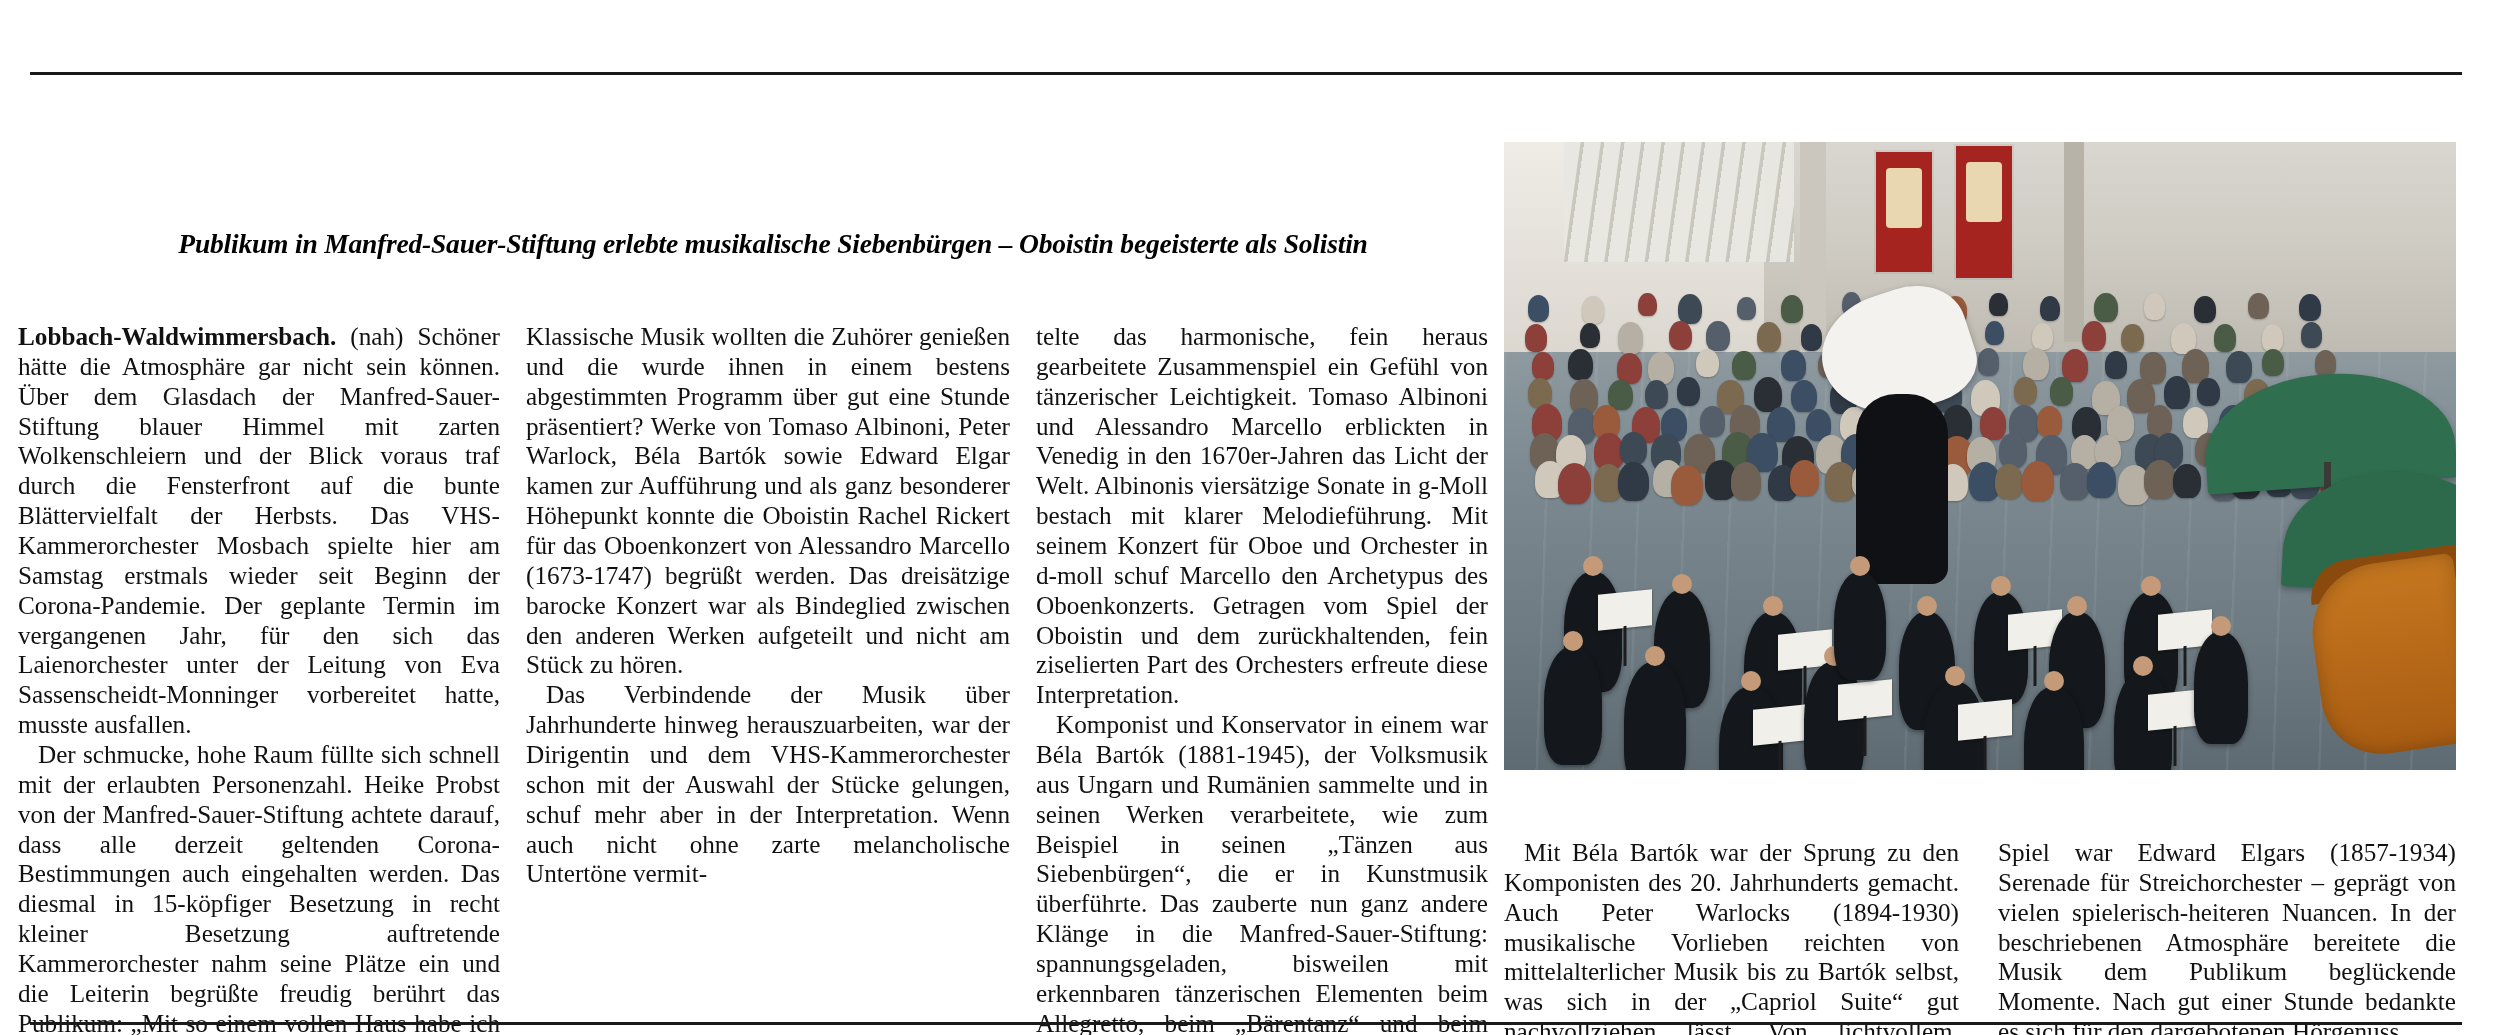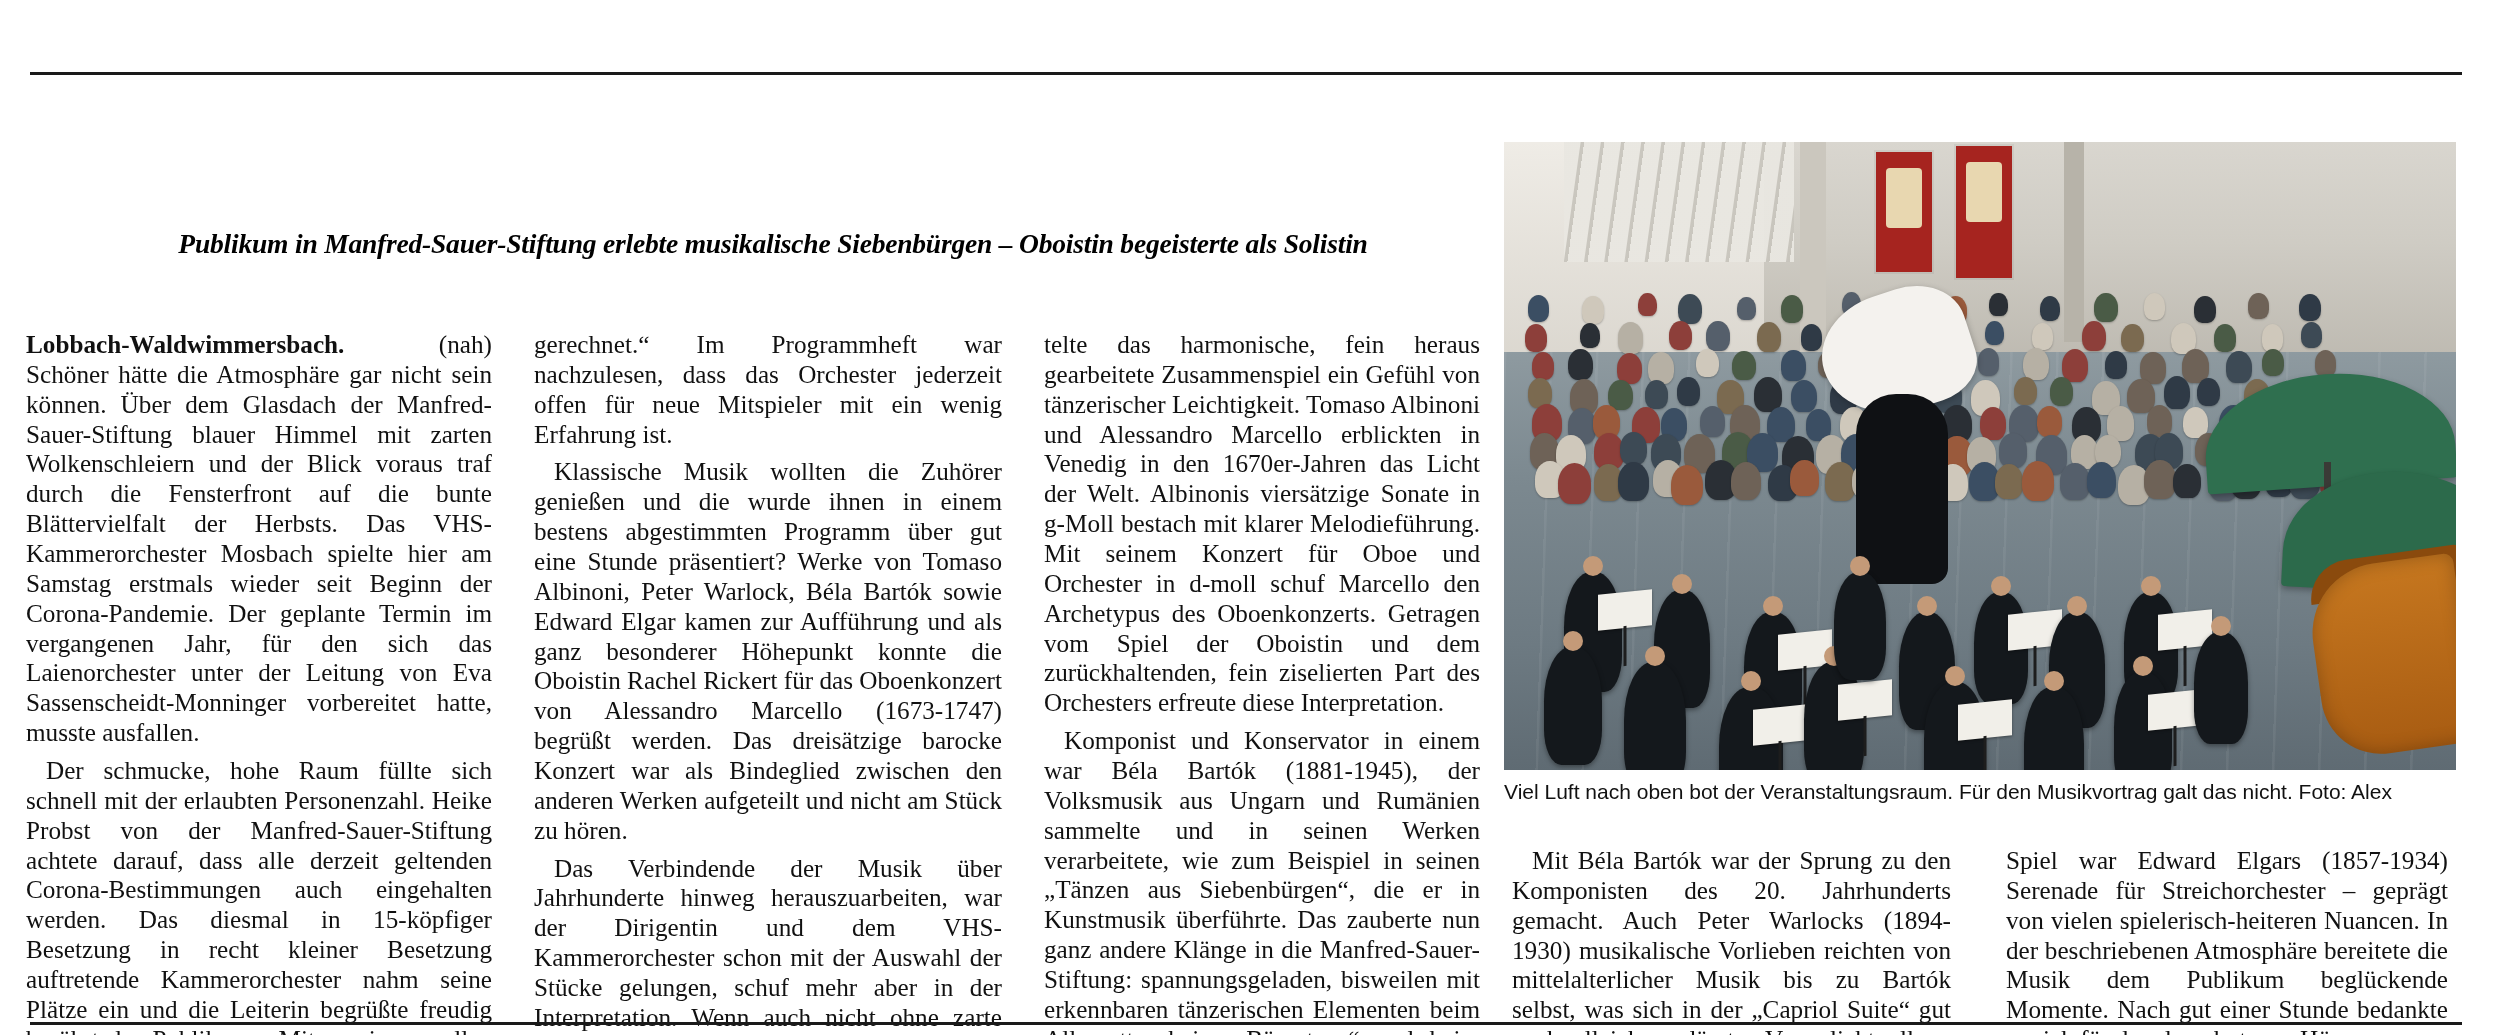--- a/index.html
+++ b/index.html
@@ -243,21 +243,21 @@
     font-family: "Liberation Serif", serif;
     font-size: 25.2px;
     line-height: 1.185;
     text-align: justify;
     text-justify: inter-word;
     color: #111;
     hyphens: auto;
     -webkit-hyphens: auto;
   }
   .col p {
-    margin: 8px;
+    margin: 0;
   }
   .col p + p {
     text-indent: 20px;
   }
   .col .lead {
     font-weight: bold;
   }
   .c1 { left: 18px;  top: 322px; width: 482px; }
   .c2 { left: 526px; top: 322px; width: 484px; }
   .c3 { left: 1036px;top: 322px; width: 452px; }
@@ -524,29 +524,27 @@
             <div class="head"></div>
           </div>
           <div class="stand" style="left: 644px; top: 550px;"></div>
           <div class="player" style="left: 690px; top: 490px; width: 54px; height: 112px;">
             <div class="head"></div>
           </div>
         </div>
     </div>
   </div>
 
-  <div class="photo-caption">Viel Luft nach oben bot der Veranstaltungsraum. Für den Musikvortrag galt das nicht. Foto: Alex</div>
 
   <div class="col c1">
     <p><span class="lead">Lobbach-Waldwimmersbach.</span> <span>(nah)</span> <span>Schöner hätte die Atmosphäre gar nicht sein können. Über dem Glasdach der Manfred-Sauer-Stiftung blauer Himmel mit zarten Wolkenschleiern und der Blick voraus traf durch die Fensterfront auf die bunte Blättervielfalt der Herbsts. Das VHS-Kammerorchester Mosbach spielte hier am Samstag erstmals wieder seit Beginn der Corona-Pandemie. Der geplante Termin im vergangenen Jahr, für den sich das Laienorchester unter der Leitung von Eva Sassenscheidt-Monninger vorbereitet hatte, musste ausfallen.</span></p>
     <p>Der schmucke, hohe Raum füllte sich schnell mit der erlaubten Personenzahl. Heike Probst von der Manfred-Sauer-Stiftung achtete darauf, dass alle derzeit geltenden Corona-Bestimmungen auch eingehalten werden. Das diesmal in 15-köpfiger Besetzung in recht kleiner Besetzung auftretende Kammerorchester nahm seine Plätze ein und die Leiterin begrüßte freudig berührt das Publikum: „Mit so einem vollen Haus habe ich nicht</p>
   </div>
 
   <div class="col c2">
-    <p>gerechnet.“ Im Programmheft war nachzulesen, dass das Orchester jederzeit offen für neue Mitspieler mit ein wenig Erfahrung ist.</p>
     <p>Klassische Musik wollten die Zuhörer genießen und die wurde ihnen in einem bestens abgestimmten Programm über gut eine Stunde präsentiert? Werke von Tomaso Albinoni, Peter Warlock, Béla Bartók sowie Edward Elgar kamen zur Aufführung und als ganz besonderer Höhepunkt konnte die Oboistin Rachel Rickert für das Oboenkonzert von Alessandro Marcello (1673-1747) begrüßt werden. Das dreisätzige barocke Konzert war als Bindeglied zwischen den anderen Werken aufgeteilt und nicht am Stück zu hören.</p>
     <p>Das Verbindende der Musik über Jahrhunderte hinweg herauszuarbeiten, war der Dirigentin und dem VHS-Kammerorchester schon mit der Auswahl der Stücke gelungen, schuf mehr aber in der Interpretation. Wenn auch nicht ohne zarte melancholische Untertöne vermit-</p>
   </div>
 
   <div class="col c3">
     <p>telte das harmonische, fein heraus gearbeitete Zusammenspiel ein Gefühl von tänzerischer Leichtigkeit. Tomaso Albinoni und Alessandro Marcello erblickten in Venedig in den 1670er-Jahren das Licht der Welt. Albinonis viersätzige Sonate in g-Moll bestach mit klarer Melodieführung. Mit seinem Konzert für Oboe und Orchester in d-moll schuf Marcello den Archetypus des Oboenkonzerts. Getragen vom Spiel der Oboistin und dem zurückhaltenden, fein ziselierten Part des Orchesters erfreute diese Interpretation.</p>
     <p>Komponist und Konservator in einem war Béla Bartók (1881-1945), der Volksmusik aus Ungarn und Rumänien sammelte und in seinen Werken verarbeitete, wie zum Beispiel in seinen „Tänzen aus Siebenbürgen“, die er in Kunstmusik überführte. Das zauberte nun ganz andere Klänge in die Manfred-Sauer-Stiftung: spannungsgeladen, bisweilen mit erkennbaren tänzerischen Elementen beim Allegretto, beim „Bärentanz“ und beim Finale.</p>
   </div>
 
   <div class="col c4">

